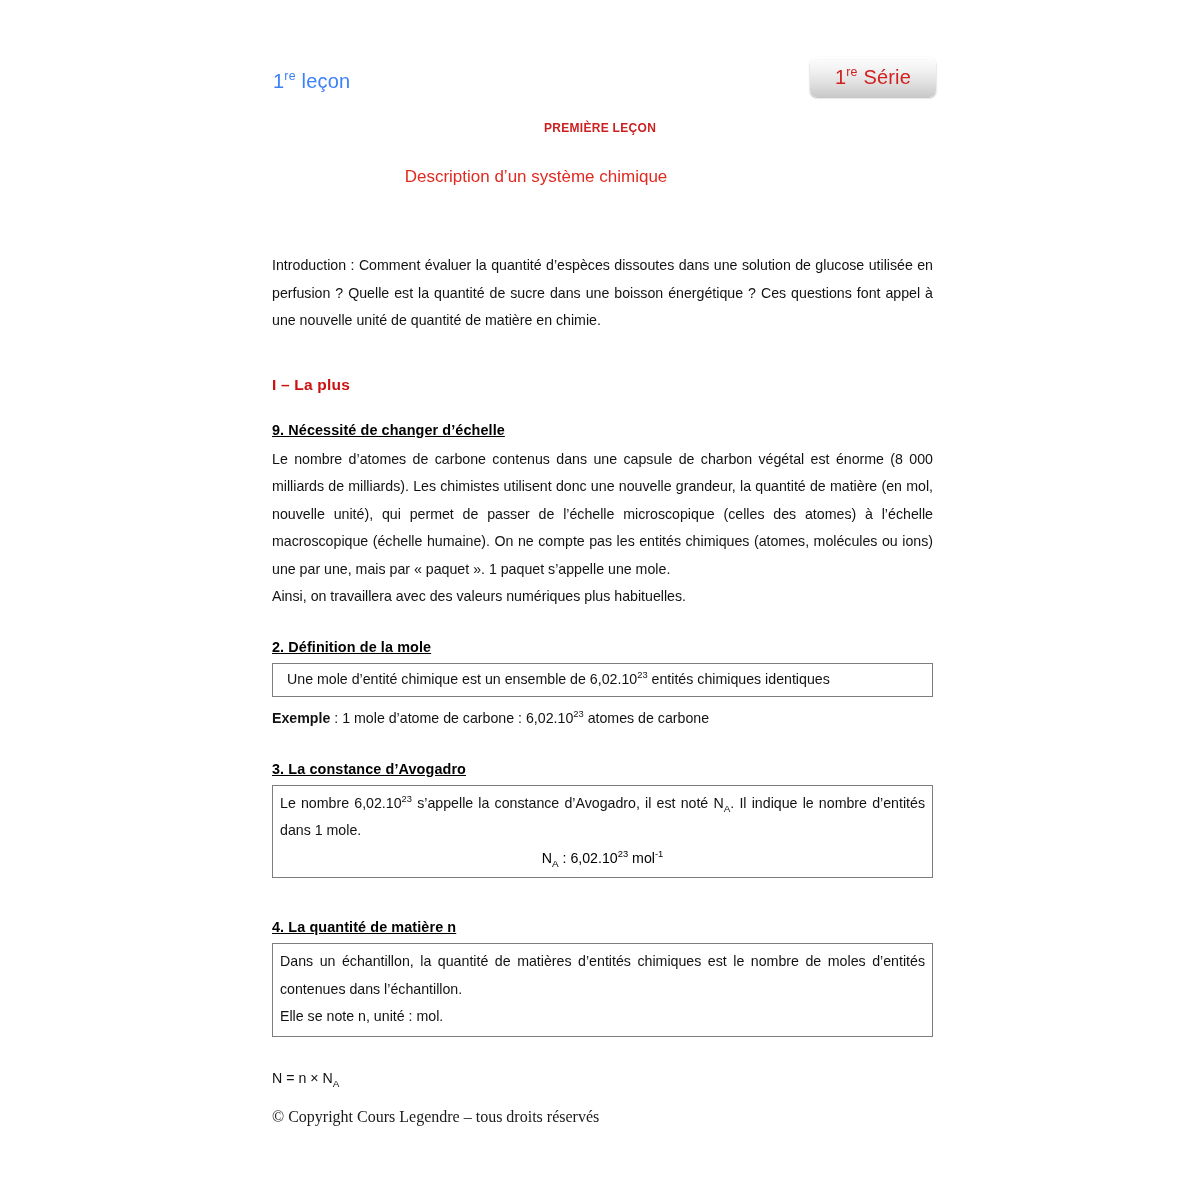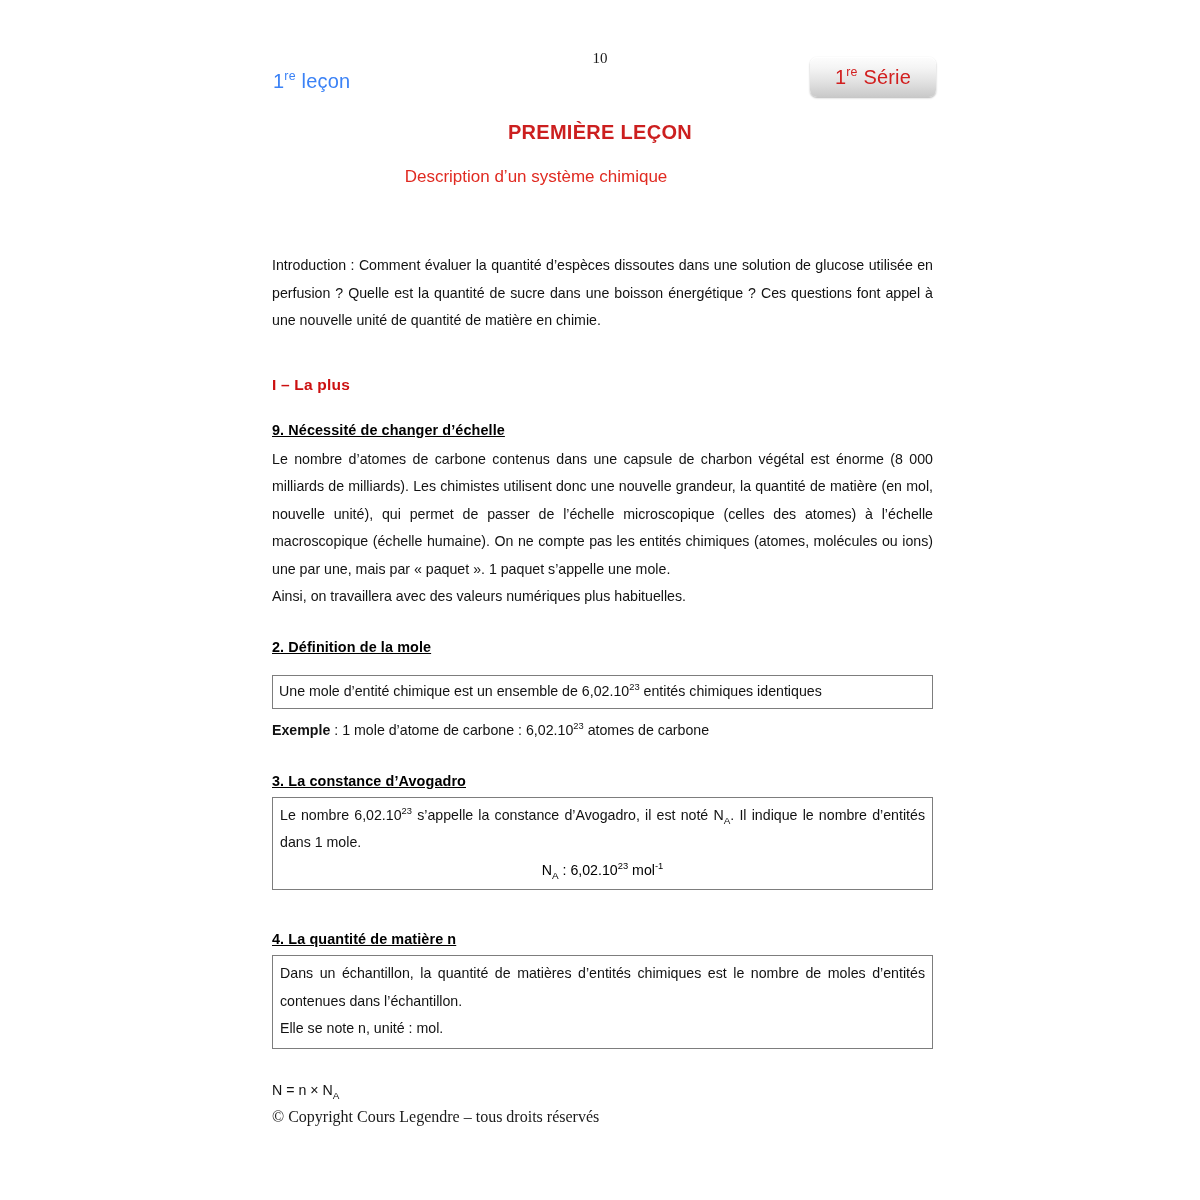--- a/index.html
+++ b/index.html
@@ -81,21 +81,21 @@
     line-height: 0;
   }
 
   
   .doc-title {
     position: absolute;
     left: 0;
     top: 121px;
     width: 1200px;
     text-align: center;
-    font-size: 20px;
+    font-size: 12px;
     font-weight: bold;
     color: #cc1f1f;
     letter-spacing: 0.3px;
   }
   .doc-subtitle {
     position: absolute;
     left: 0;
     top: 167px;
     width: 1072px;
     text-align: center;
@@ -139,21 +139,21 @@
 
   .spacer-lg { height: 41px; }
   .spacer-md { height: 28px; }
   .spacer-xs { height: 8px; }
 
   .box {
     border: 1px solid #7d7d7d;
     box-sizing: border-box;
     padding: 4px 7px 5px 7px;
   }
-  .box.tight { padding: 2px 6px 3px 6px; margin-top: 12px; }
+  .box.tight { padding: 2px 6px 3px 14px; }
   .box .para { line-height: 27.5px; }
 
   .centered-line {
     text-align: center;
     font-size: 14.2px;
     line-height: 27.5px;
   }
 
   .indent-line {
     font-size: 14.2px;
@@ -186,21 +186,20 @@
 </style>
 </head>
 <body>
 
 <div class="page">
 
   <div class="header">
 
     <div class="lesson-watermark"><span>1</span><sup>re</sup><span> leçon</span></div>
 
-    <div class="page-number">10</div>
 
     <div class="serie-badge">
       <span class="serie-label"><span>1</span><sup>re</sup><span> Série</span></span>
     </div>
   </div>
 
   <div class="doc-title">PREMIÈRE LEÇON</div>
   <div class="doc-subtitle">Description d’un système chimique</div>
 
   <div class="content">

